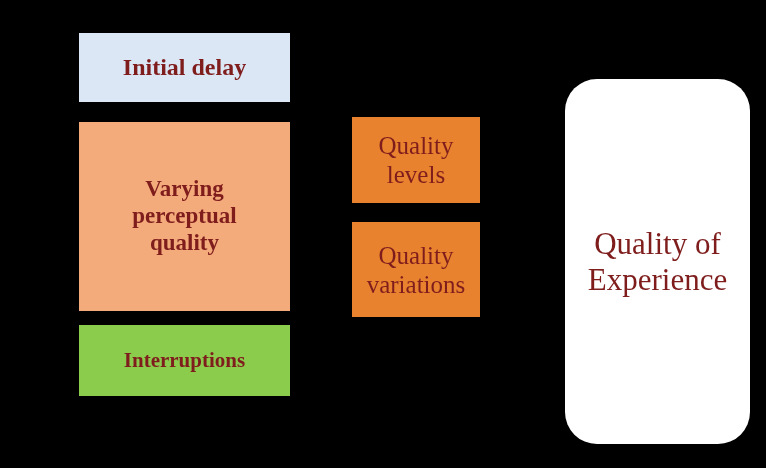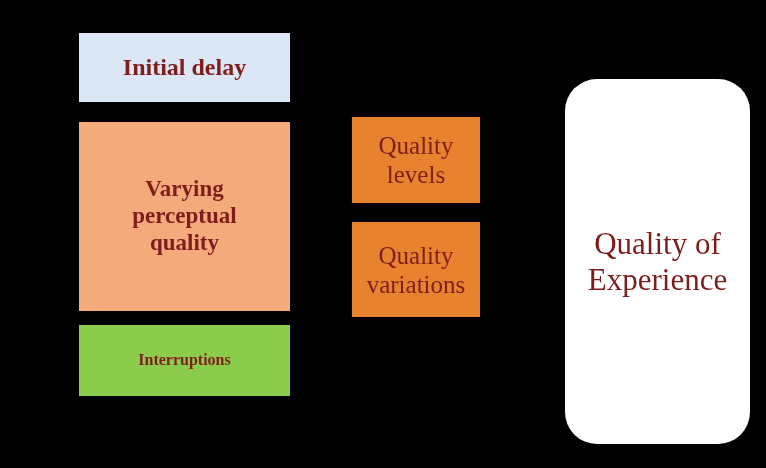--- a/index.html
+++ b/index.html
@@ -44,21 +44,21 @@
     background: #f4ab7b;
     font-size: 23px;
     font-weight: bold;
   }
   .box--interruptions {
     left: 79px;
     top: 325px;
     width: 211px;
     height: 71px;
     background: #8ccc4d;
-    font-size: 16px;
+    font-size: 21px;
     font-weight: bold;
     align-items: center;
   }
   
   .box--quality-levels {
     left: 352px;
     top: 117px;
     width: 128px;
     height: 86px;
     background: #e8822e;

